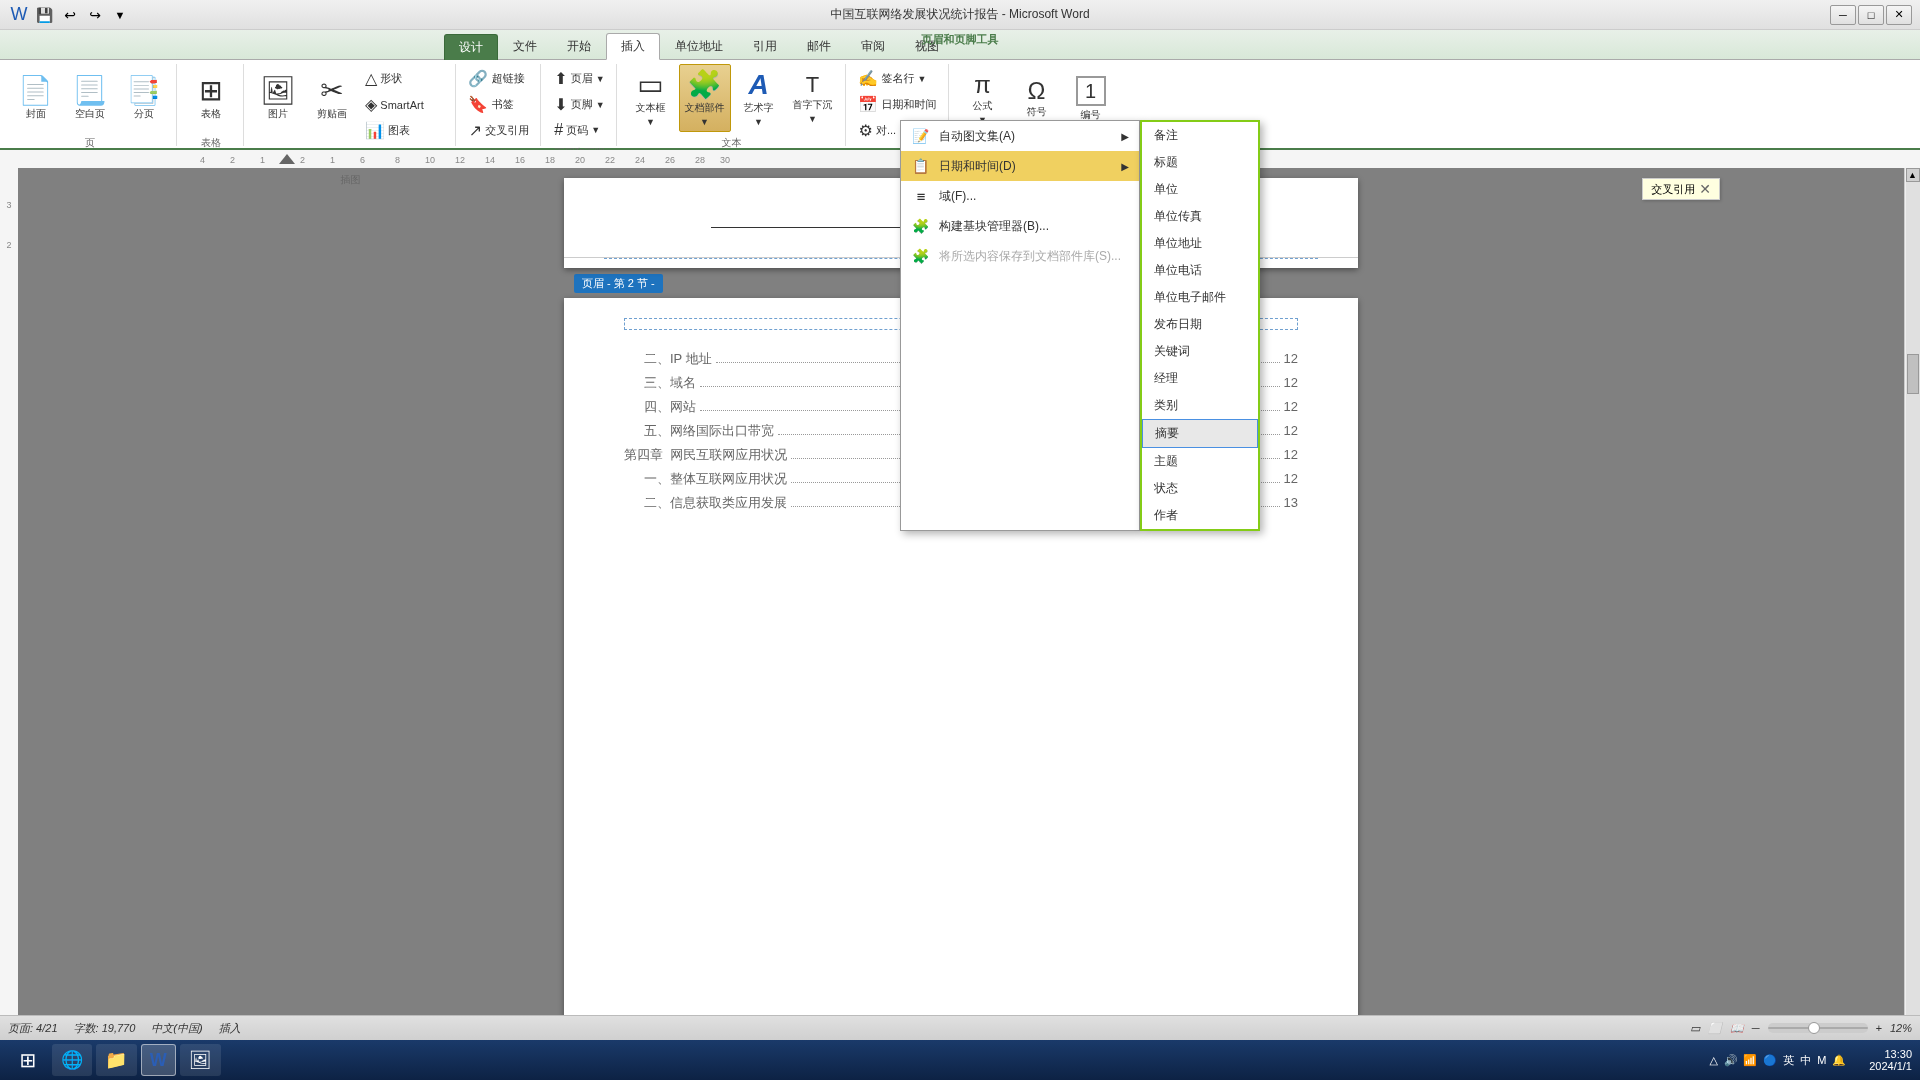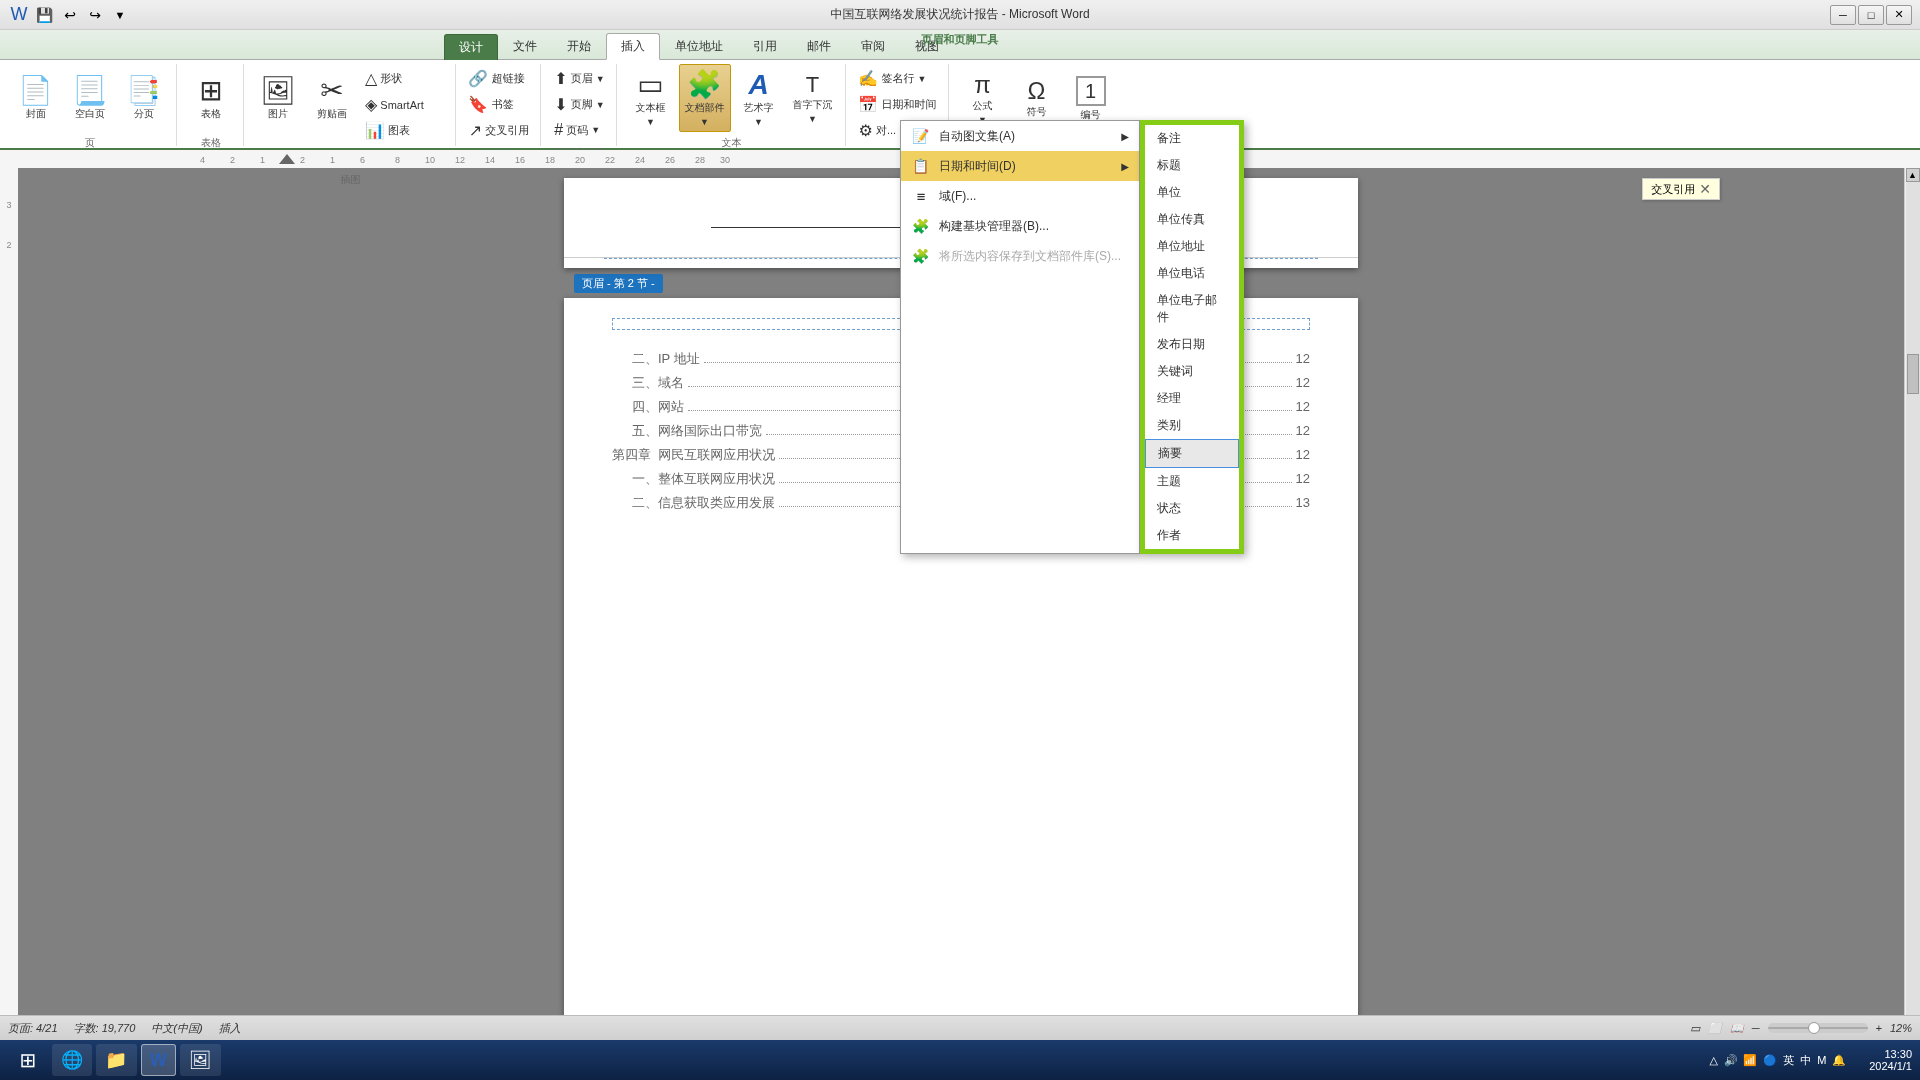--- a/index.html
+++ b/index.html
@@ -204,21 +204,21 @@
       font-size: 11px;
       padding: 2px 8px;
       border-radius: 2px;
       cursor: pointer;
     }
 
     .page2 {
       width: 794px;
       background: #fff;
       box-shadow: 0 2px 6px rgba(0,0,0,0.4);
-      padding: 20px 48px;
+      padding: 20px 60px;
       flex: 1;
     }
 
     .toc-line {
       display: flex;
       align-items: baseline;
       margin: 6px 0;
       font-size: 13px;
       color: #666;
     }
@@ -344,23 +344,23 @@
       font-size: 12px;
       color: #333;
       position: relative;
     }
     .dropdown-item.highlighted { background: #f0d060; }
     .dropdown-item.disabled { color: #aaa; cursor: default; }
     .dropdown-item .item-icon { width: 20px; height: 20px; display: flex; align-items: center; justify-content: center; font-size: 14px; }
     .dropdown-item .arrow { margin-left: auto; font-size: 10px; }
 
     .dropdown-sub {
-      width: 104px;
+      width: 120px;
       background: #fff;
-      border: 5px solid #84cc16;
+      border: 2px solid #84cc16;
       box-shadow: 3px 3px 8px rgba(0,0,0,0.3);
       position: relative;
     }
 
     .dropdown-sub-item {
       display: flex;
       align-items: center;
       padding: 5px 12px;
       cursor: pointer;
       font-size: 12px;

